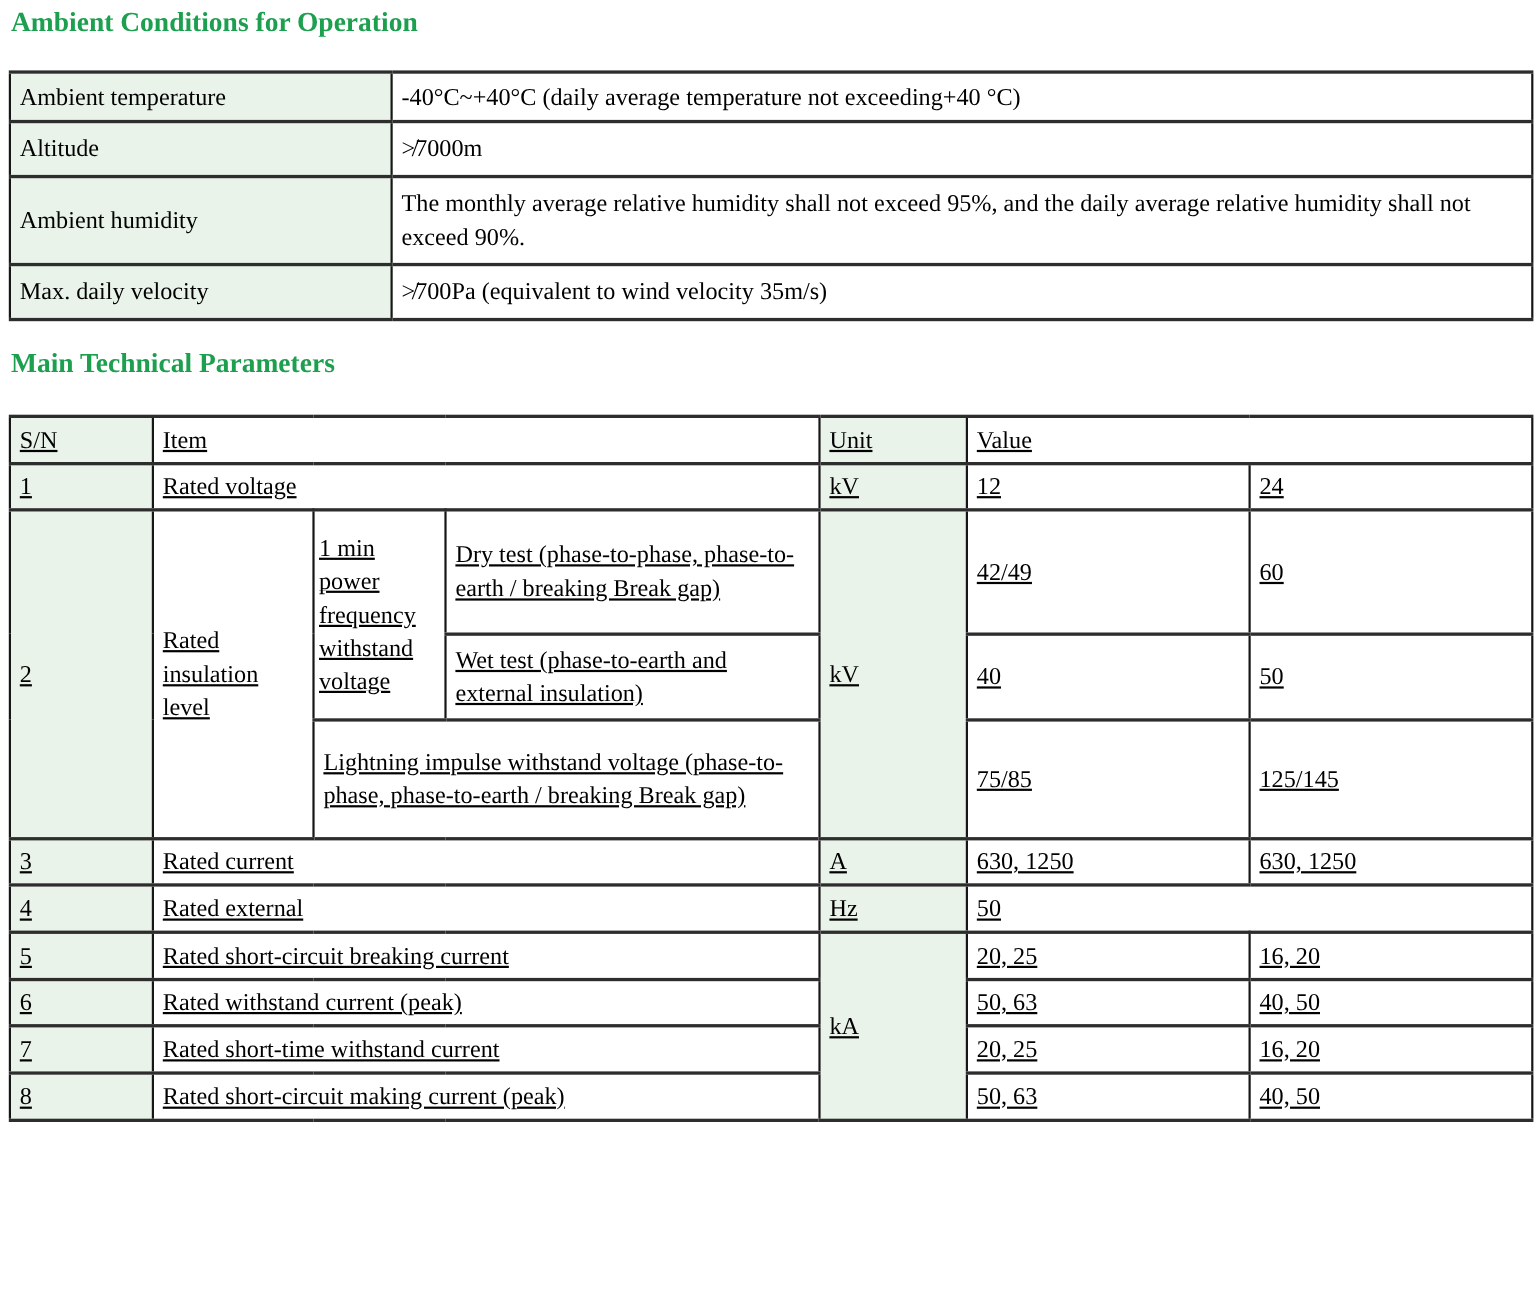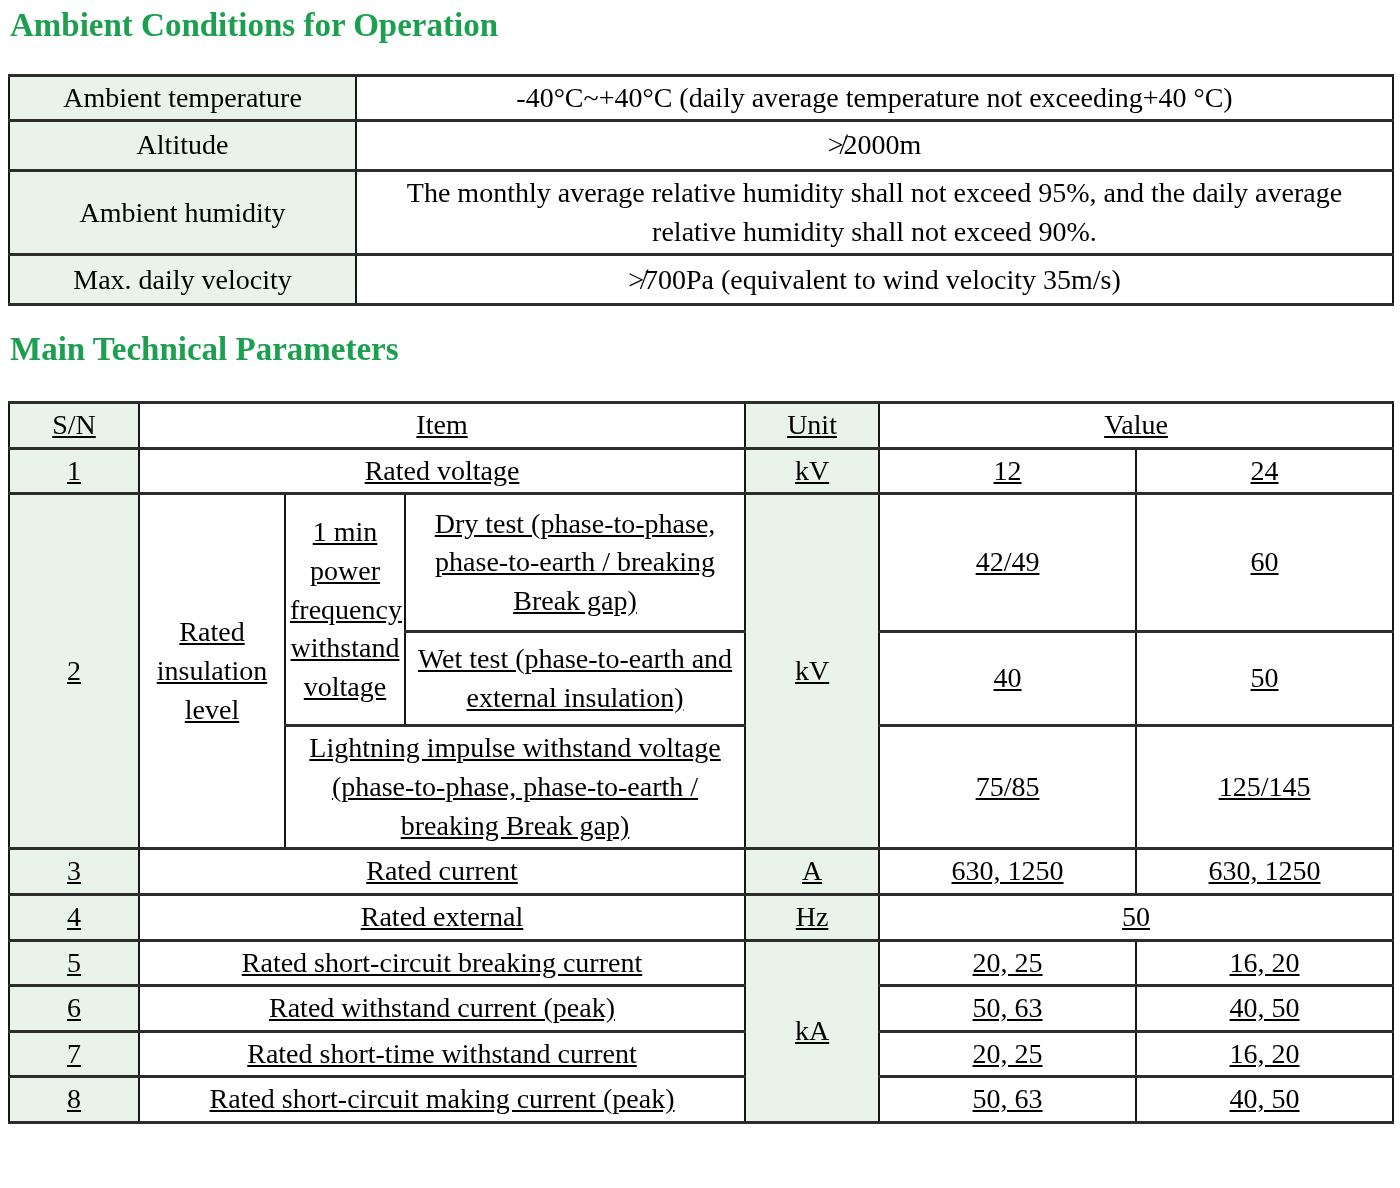--- a/index.html
+++ b/index.html
@@ -5,39 +5,38 @@
   html,body{margin:0;padding:0;background:#ffffff;}
   body{
     width:1400px;height:1188px;
     font-family:"Liberation Serif", serif;
     color:#000;
     box-sizing:border-box;
     padding:6px 8px 0 8px;
     overflow:hidden;
   }
   .section-title{
-    font-size:33px;
+    font-size:25px;
     font-weight:bold;
     color:#1ca04f;
     margin:0 0 0 2px;
     line-height:1.2;
   }
   table.tbl{
     border-collapse:collapse;
     table-layout:fixed;
     width:1384px;
   }
   table.tbl td{
     border-left:2px solid #161616;
     border-right:2px solid #161616;
     border-top:3px solid #2d2d2d;
     border-bottom:3px solid #2d2d2d;
-    text-align:center;
     vertical-align:middle;
-    font-size:28px;
+    font-size:22px;
     line-height:1.38;
     padding:2px 8px;
     overflow:hidden;
   }
   td.g{background:#e9f3ea;}
   #ambient-table{margin-top:28px;}
   #title-params{margin-top:24px;}
   #params-table{margin-top:31px;text-decoration:underline;}
 </style>
 </head>
@@ -50,25 +49,25 @@
       <col style="width:347px">
       <col style="width:1037px">
     </colgroup>
   <tbody>
       <tr style="height:45px">
     <td class="g">Ambient temperature</td>
     <td>-40°C~+40°C (daily average temperature not exceeding+40 °C)</td>
   </tr>
   <tr style="height:50px">
     <td class="g">Altitude</td>
-    <td>≯2000m</td>
+    <td>≯7000m</td>
   </tr>
   <tr style="height:80px">
     <td class="g">Ambient humidity</td>
-    <td style="padding:2px 22px">The monthly average relative humidity shall not exceed 95%, and the daily average relative humidity shall not exceed 90%.</td>
+    <td style="padding:2px 8px">The monthly average relative humidity shall not exceed 95%, and the daily average relative humidity shall not exceed 90%.</td>
   </tr>
   <tr style="height:50px">
     <td class="g">Max. daily velocity</td>
     <td>≯700Pa (equivalent to wind velocity 35m/s)</td>
   </tr>
 </tbody>
   </table>
 
 <h1 class="section-title" id="title-params">Main Technical Parameters</h1>
 

